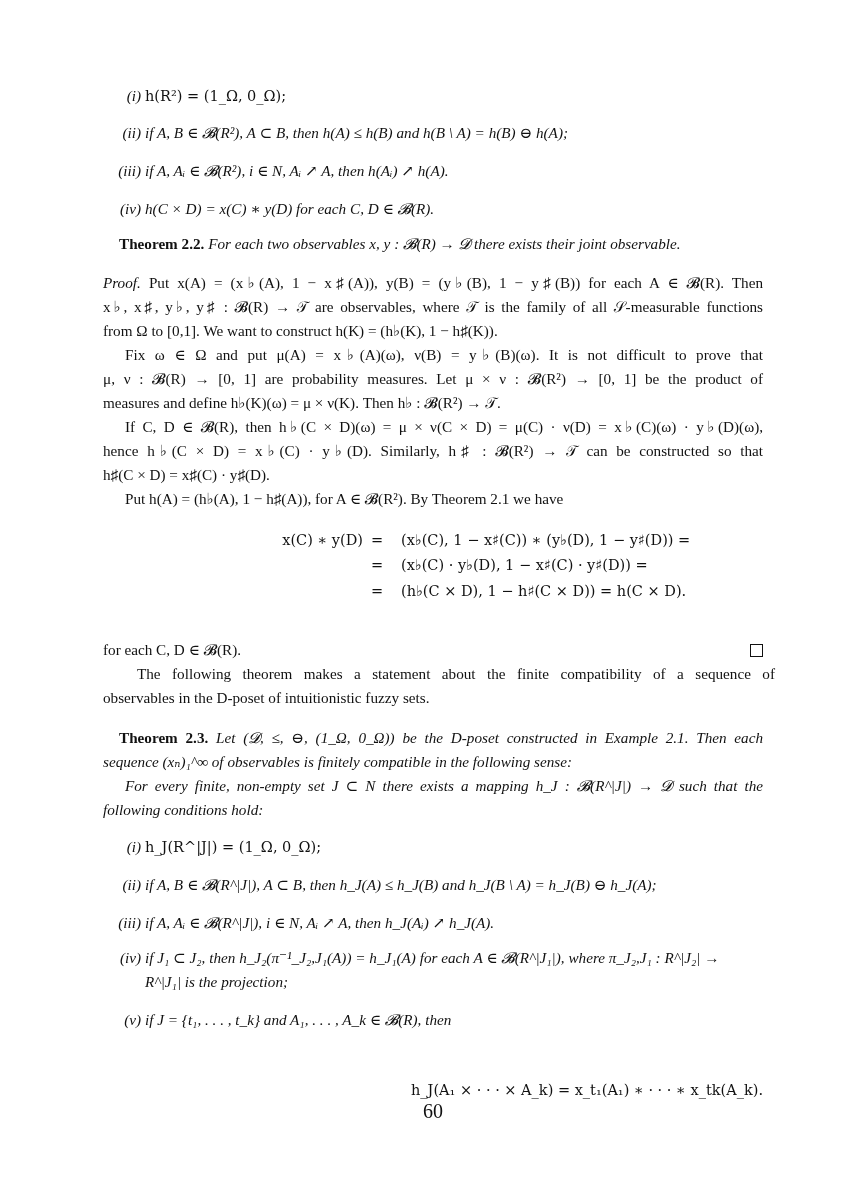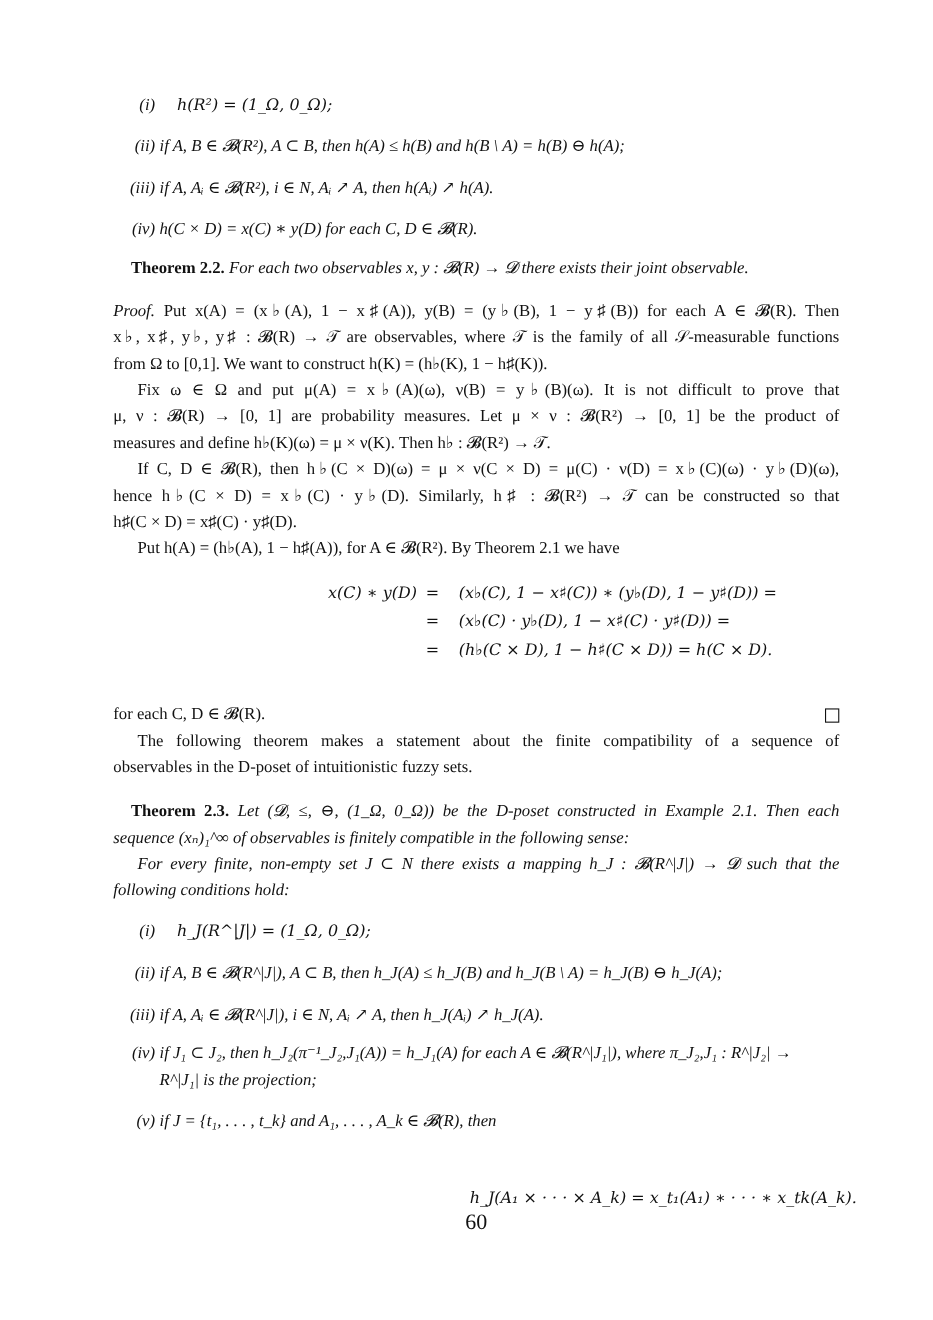--- a/index.html
+++ b/index.html
@@ -5,21 +5,21 @@
   html, body { margin: 0; padding: 0; background: #ffffff; }
   body {
     width: 848px; height: 1200px; position: relative; overflow: hidden;
     font-family: "Liberation Serif", "DejaVu Serif", serif;
     color: #111; font-size: 15.2px;
   }
   .page { position: absolute; left: 103px; top: 0; width: 660px; }
   .line { position: absolute; left: 0; white-space: nowrap; line-height: 20px; }
   .i { font-style: italic; }
   .b { font-weight: bold; margin-left: 16px; }
-  .m { font-family: "DejaVu Serif", "Liberation Serif", serif; font-style: italic; font-size: 14.5px; margin-left: 16px; }
+  .m { font-family: "DejaVu Serif", "Liberation Serif", serif; font-size: 14.5px; }
   .just { width: 660px; text-align: justify; text-align-last: justify; white-space: normal; }
   .cond .lab { display: inline-block; width: 38px; text-align: right; margin-right: 4px; }
   .qed { position: absolute; right: 0; width: 11px; height: 11px; border: 1px solid #111; }
   .eq-left { position: absolute; text-align: right; width: 260px; left: 0; }
   .eq-mid { position: absolute; left: 268px; }
   .eq-right { position: absolute; left: 298px; }
   .pageno { position: absolute; left: 0; width: 660px; text-align: center; font-size: 20px; }
 </style>
 </head>
 <body>
@@ -72,21 +72,21 @@
       <span class="eq-mid m">=</span>
       <span class="eq-right m">(h♭(C × D), 1 − h♯(C × D)) = h(C × D).</span>
     </div>
   </div>
 
   <div class="line" style="top:640px; width:660px">
     <span>for each C, D ∈ 𝓑(R).</span>
     <span class="qed" style="top:4px"></span>
   </div>
 
-  <div class="line just" style="top:664px; left:22px; width:638px">The following theorem makes a statement about the finite compatibility of a sequence of</div>
+  <div class="line just" style="top:664px; left:34px; width:638px">The following theorem makes a statement about the finite compatibility of a sequence of</div>
   <div class="line" style="top:688px">observables in the D-poset of intuitionistic fuzzy sets.</div>
 
   <div class="line just" style="top:728px">
     <span class="b">Theorem 2.3.</span>
     <span class="i">Let (𝓓, ≤, ⊖, (1_Ω, 0_Ω)) be the D-poset constructed in Example 2.1. Then each</span>
   </div>
   <div class="line i" style="top:752px">sequence (xₙ)₁^∞ of observables is finitely compatible in the following sense:</div>
   <div class="line i just" style="top:776px; left:22px; width:638px">For every finite, non-empty set J ⊂ N there exists a mapping h_J : 𝓑(R^|J|) → 𝓓 such that the</div>
   <div class="line i" style="top:800px">following conditions hold:</div>
 

